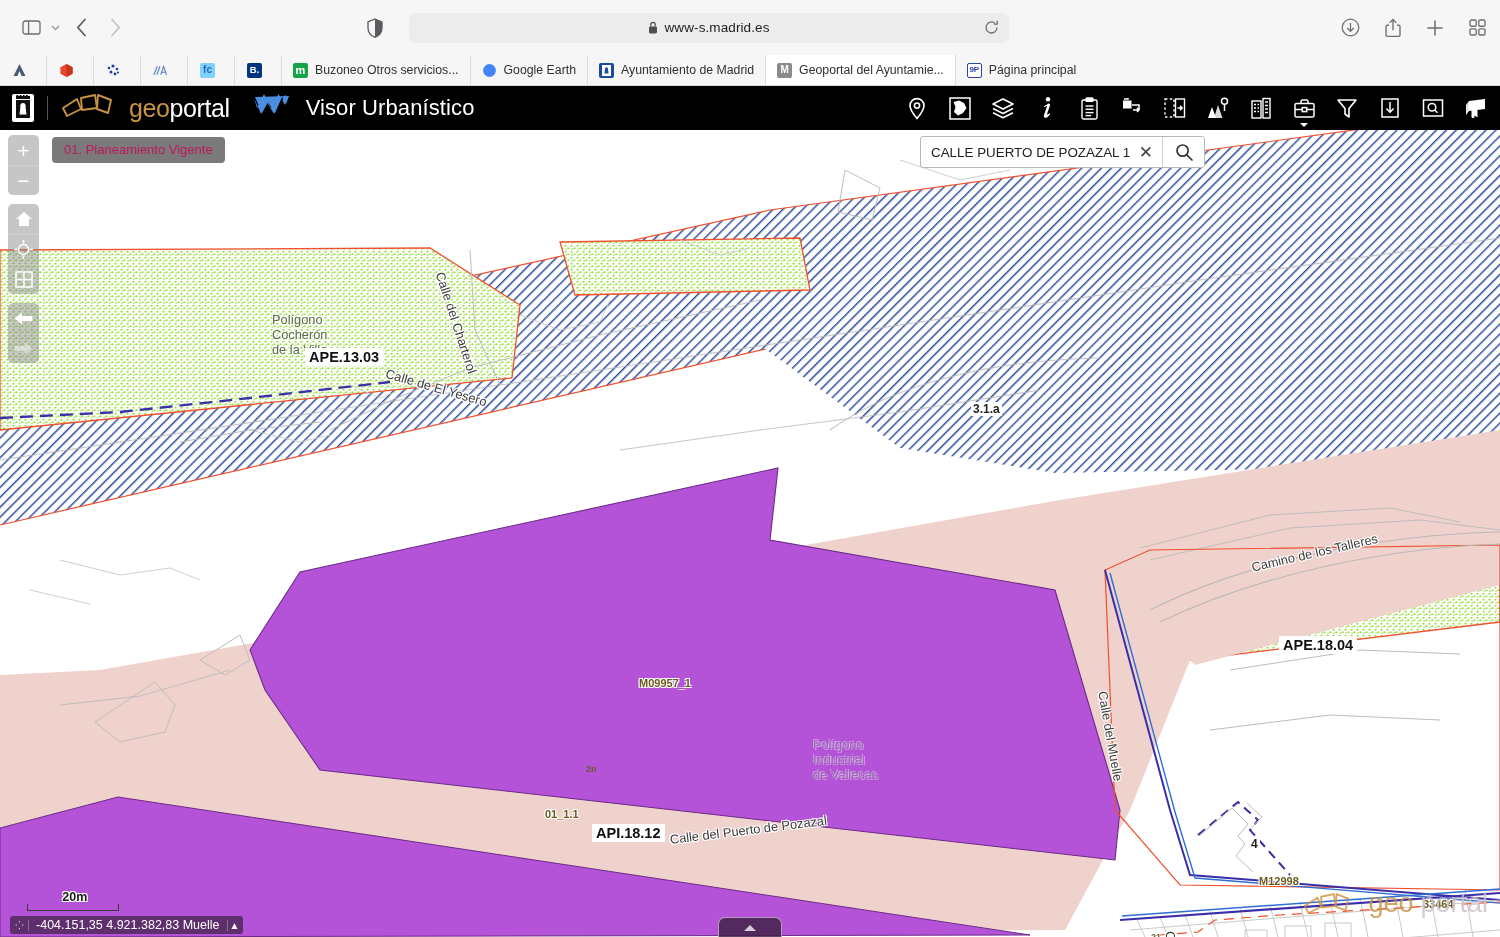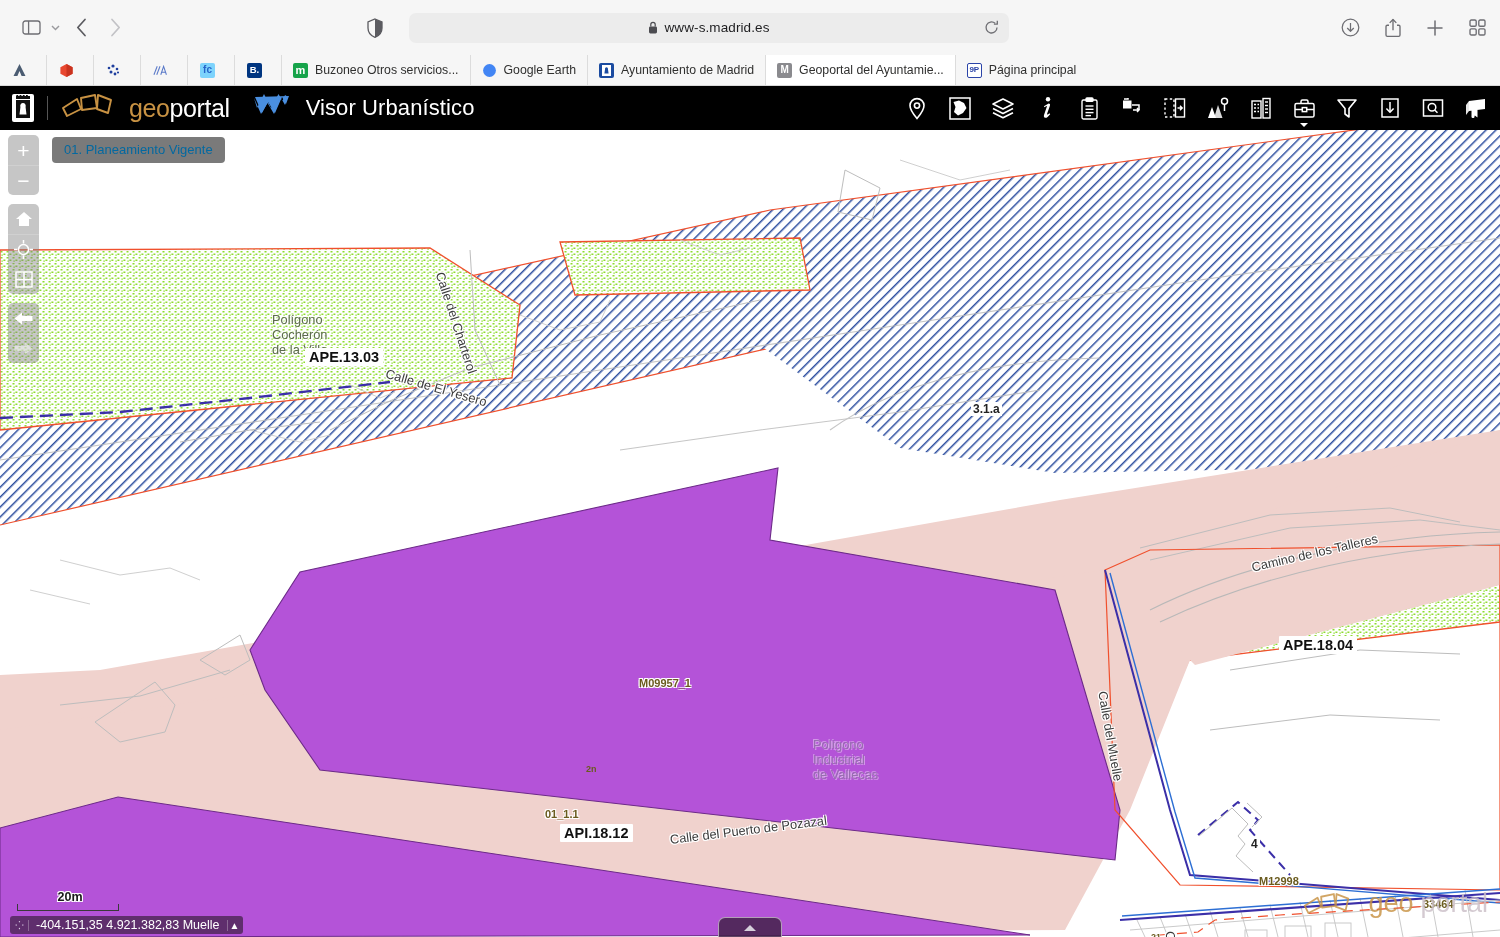--- a/index.html
+++ b/index.html
@@ -113,21 +113,21 @@
   .ctrl-btn {
     width: 31px; height: 30px; display: flex; align-items: center;
     justify-content: center; color: #fff; cursor: pointer;
     font-size: 21px; line-height: 1;
   }
   .ctrl-btn + .ctrl-btn { border-top: 1px solid rgba(255,255,255,.18); }
 
   
   #layer-pill {
     position: absolute; left: 52px; top: 7px; z-index: 30;
-    background: rgba(70,70,70,.72); color: #0369a1; font-size: 13px;
+    background: rgba(70,70,70,.72); color: #be185d; font-size: 13px;
     padding: 5px 12px 6px; border-radius: 4px; white-space: nowrap;
   }
 
   
   #search-wrap {
     position: absolute; right: 295px; top: 6px; z-index: 40; width: 285px;
   }
   #search-row {
     display: flex; height: 32px; background: #fff;
     border: 1px solid #b8b8b8; border-radius: 3px; overflow: hidden;
@@ -150,21 +150,21 @@
   }
   #search-suggest {
     background: #fff; border: 1px solid #c9c9c9; border-top: none;
     padding: 7px 11px 8px; font-size: 13px; color: #595959;
     white-space: nowrap; overflow: hidden;
   }
   #search-suggest b { color: #1b1b1b; font-weight: normal; font-size: 13.6px; }
 
   
   #scalebar {
-    position: absolute; left: 17px; bottom: 26px; z-index: 30; width: 102px; text-decoration: underline;
+    position: absolute; left: 27px; bottom: 26px; z-index: 30; width: 92px; text-decoration: underline;
   }
   #scalebar-label {
     position: absolute; left: 52%; top: -14px; transform: translateX(-50%);
     font-size: 12.5px; font-weight: bold; color: #1a1a1a;
     text-shadow: -1px -1px 0 #fff, 1px -1px 0 #fff, -1px 1px 0 #fff, 1px 1px 0 #fff;
     white-space: nowrap;
   }
   #scalebar-line {
     height: 7px; border: 1.6px solid #3a3a3a; border-top: none;
   }
@@ -690,33 +690,45 @@
         <svg width="19" height="15" viewBox="0 0 19 15" fill="#fff">
             <path d="M18.5 7.5 L11 1.5 V5 H0.5 V10 H11 V13.5 Z"></path>
           </svg>
       </div>
     </div>
   </div>
 
   <div id="layer-pill">01. Planeamiento Vigente</div>
 
   <div id="search-wrap">
+    <div id="search-row">
+      <div id="search-input-cell">
+        <span id="search-value">CALLE PUERTO DE POZAZAL 1</span>
+        <span id="search-clear">✕</span>
+      </div>
+      <div id="search-go">
+        <svg width="18" height="18" viewBox="0 0 18 18" fill="none" stroke="#333" stroke-width="1.7">
+          <circle cx="7.6" cy="7.6" r="5.6"></circle>
+            <line x1="11.8" y1="11.8" x2="17" y2="17" stroke-linecap="round"></line>
+        </svg>
+      </div>
+    </div>
   </div>
 
   <div id="map-labels-layer">
       <div class="mlabel lbl-green" style="left: 272px; top: 182px; transform-origin: left top;">Polígono<br>Cocherón<br>de la Villa</div>
       <div class="mlabel lbl-code" style="left: 305px; top: 218px; transform-origin: left top;">APE.13.03</div>
       <div class="mlabel lbl-street" style="left: 447px; top: 140px; transform: rotate(72deg); transform-origin: left top;">Calle del Charterol</div>
       <div class="mlabel lbl-street" style="left: 388px; top: 236px; transform: rotate(16deg); transform-origin: left top;">Calle de El Yesero</div>
       <div class="mlabel lbl-num" style="left: 971px; top: 272px; transform-origin: left top;">3.1.a</div>
       <div class="mlabel lbl-parcel" style="left: 631px; top: 547px; transform-origin: left top;">M09957_1</div>
       <div class="mlabel lbl-faint" style="left: 813px; top: 607px; transform-origin: left top;">Polígono<br>Industrial<br>de Vallecas</div>
       <div class="mlabel lbl-tiny" style="left: 586px; top: 634px; transform-origin: left top;">2n</div>
       <div class="mlabel lbl-parcel" style="left: 537px; top: 678px; transform-origin: left top;">01_1.1</div>
-      <div class="mlabel lbl-code" style="left: 560px; top: 694px; transform-origin: left top;">API.18.12</div>
+      <div class="mlabel lbl-code" style="left: 592px; top: 694px; transform-origin: left top;">API.18.12</div>
       <div class="mlabel lbl-street" style="left: 669px; top: 702px; transform: rotate(-7deg); transform-origin: left top;">Calle del Puerto de Pozazal</div>
       <div class="mlabel lbl-street" style="left: 1250px; top: 430px; transform: rotate(-13deg); transform-origin: left top;">Camino de los Talleres</div>
       <div class="mlabel lbl-code" style="left: 1279px; top: 506px; transform-origin: left top;">APE.18.04</div>
       <div class="mlabel lbl-street" style="left: 1110px; top: 560px; transform: rotate(80deg); transform-origin: left top;">Calle del Muelle</div>
       <div class="mlabel lbl-num" style="left: 1249px; top: 707px; transform-origin: left top;">4</div>
       <div class="mlabel lbl-parcel" style="left: 1251px; top: 745px; transform-origin: left top;">M12998</div>
       <div class="mlabel lbl-parcel" style="left: 1415px; top: 768px; transform-origin: left top;">33464</div>
       <div class="mlabel lbl-street" style="left: 1177px; top: 800px; transform: rotate(80deg); transform-origin: left top;">Calle del Puerto de Used</div>
       <div class="mlabel lbl-tiny" style="left: 1151px; top: 802px; transform-origin: left top;">21</div>
     </div>

